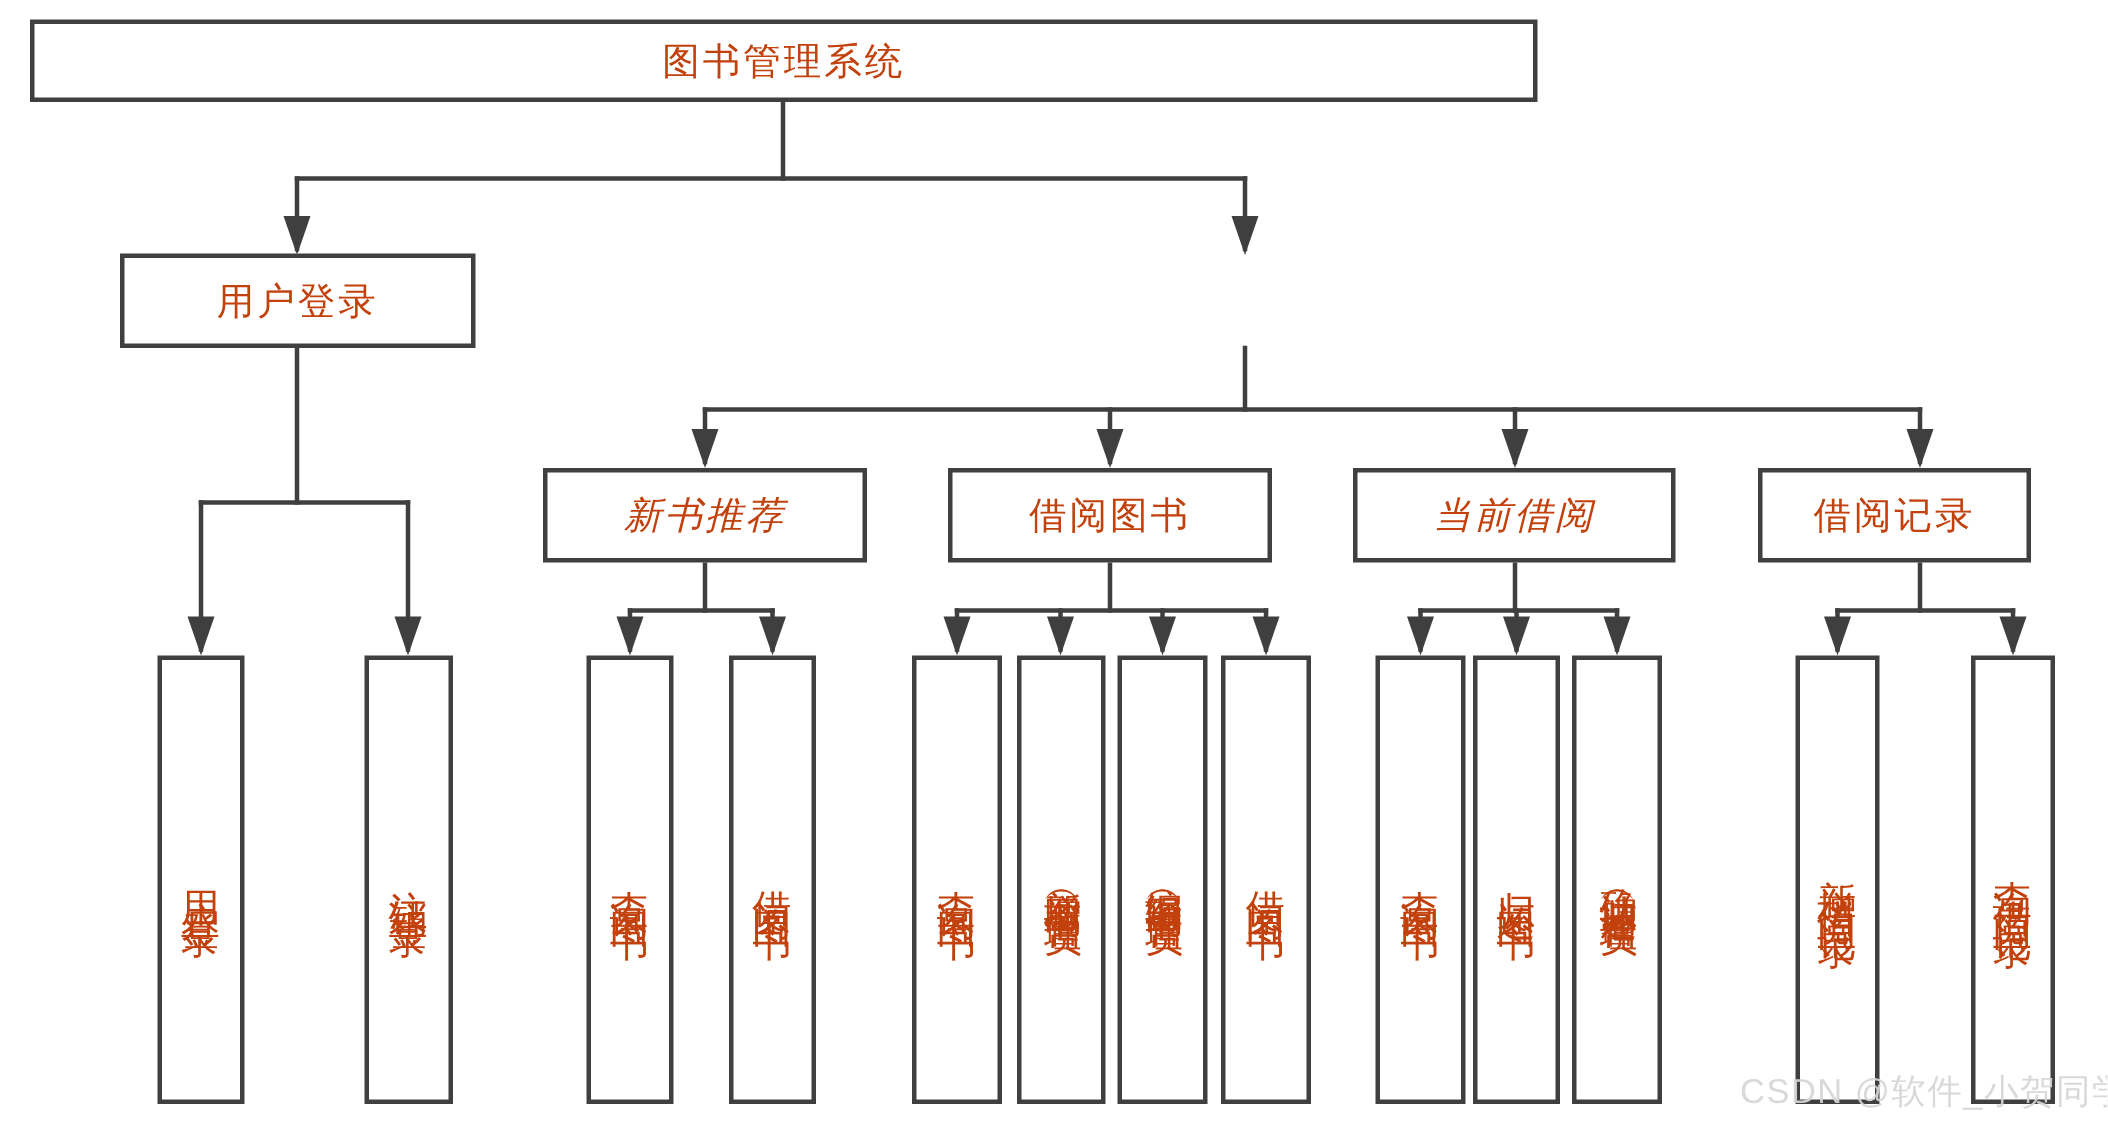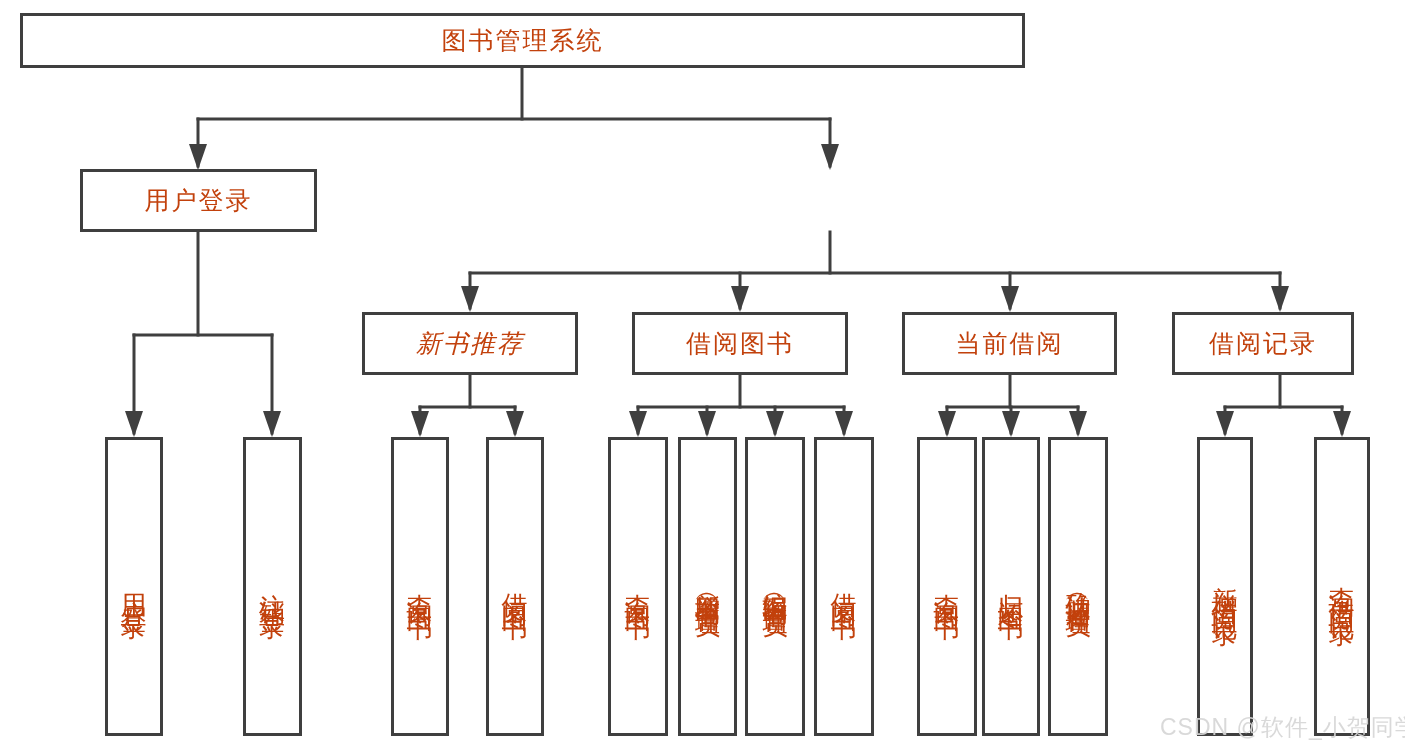--- a/index.html
+++ b/index.html
@@ -103,21 +103,21 @@
   <div class="node" style="left:80px;top:169px;width:237px;height:63px;">
     <span class="lbl">用户登录</span>
   </div>
 
   <div class="node" style="left:362px;top:312px;width:216px;height:63px;font-style:italic;">
     <span class="lbl">新书推荐</span>
   </div>
   <div class="node" style="left:632px;top:312px;width:216px;height:63px;">
     <span class="lbl">借阅图书</span>
   </div>
-  <div class="node" style="left:902px;top:312px;width:215px;height:63px;">
+  <div class="node" style="left:902px;top:312px;width:215px;height:63px;font-style:italic;">
     <span class="lbl">当前借阅</span>
   </div>
   <div class="node" style="left:1172px;top:312px;width:182px;height:63px;">
     <span class="lbl">借阅记录</span>
   </div>
 
   <div class="node vnode" style="left:105px;top:437px;width:58px;height:299px;">
     <span class="lbl">用户登录</span>
   </div>
   <div class="node vnode" style="left:243px;top:437px;width:59px;height:299px;">

